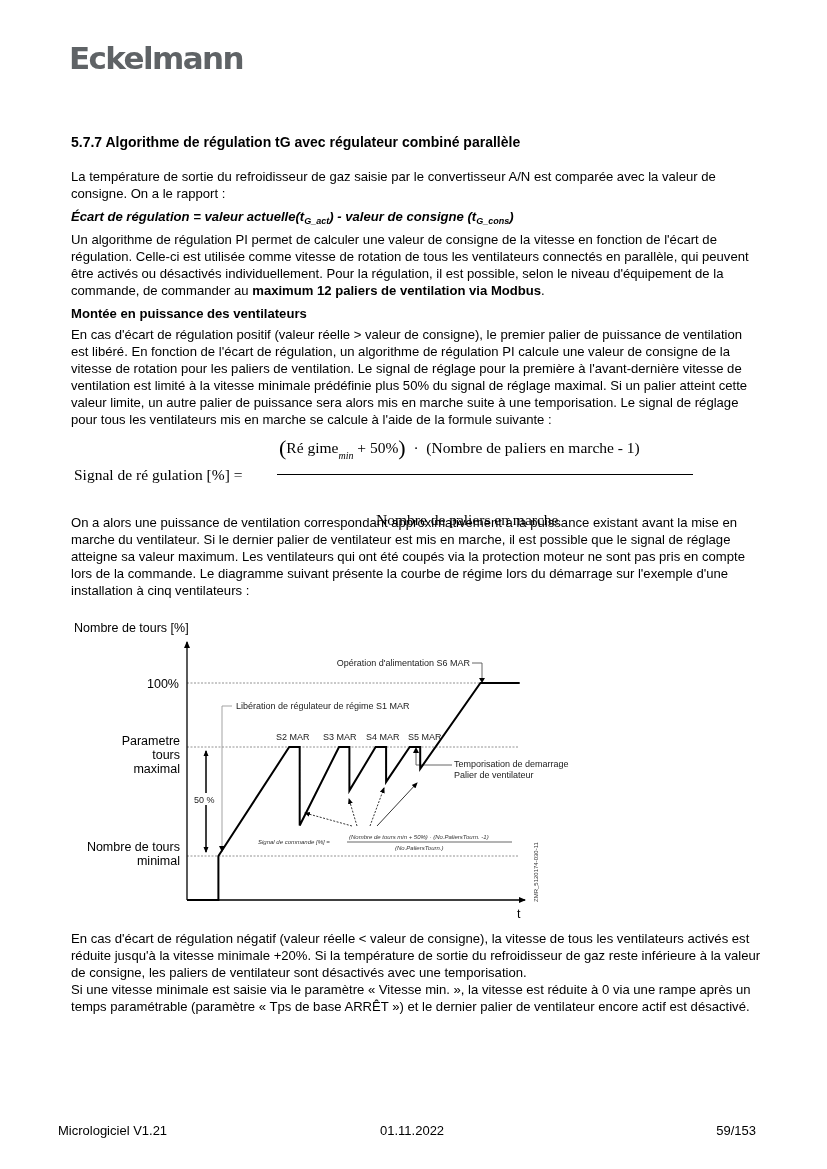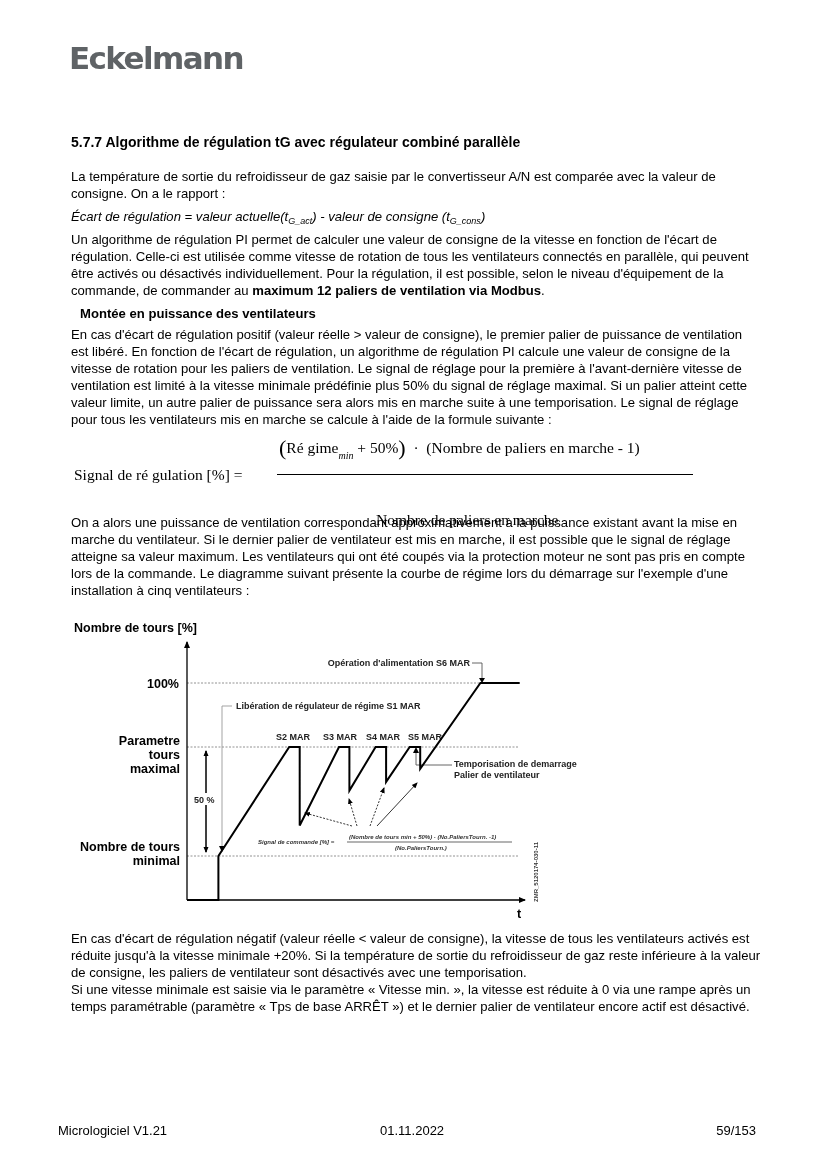--- a/index.html
+++ b/index.html
@@ -3,31 +3,31 @@
 <meta charset="utf-8">
 <style>
   html, body { margin: 0; padding: 0; background: #ffffff; }
   body { width: 827px; height: 1169px; position: relative; overflow: hidden;
          font-family: "Liberation Sans", sans-serif; color: #000; }
   .logo { position: absolute; left: 69px; top: 40px; font-family: "DejaVu Sans", sans-serif;
           font-weight: bold; font-size: 31px; letter-spacing: -1.6px; color: #5f6366; text-align: right; }
   .content { position: absolute; left: 71px; top: 133px; width: 690px; font-size: 13.1px; line-height: 17px; }
   h2 { font-size: 14px; font-weight: bold; margin: 0 0 17px 0; line-height: 18px; }
   p { margin: 0 0 6px 0; }
-  .subhead { font-weight: bold; margin: 0 0 4px 9px; }
-  .italic { font-style: italic; }
+  .subhead { font-weight: bold; margin: 0 0 4px 0; }
+  .italic { font-style: italic; font-weight: bold; }
   sub { font-size: 9px; vertical-align: -3px; line-height: 0; }
   .formula { position: relative; height: 72px; margin: 9px 0 5px 0; font-family: "Liberation Serif", serif; font-size: 15.5px; }
   .formula .lhs { position: absolute; left: 3px; top: 29px; }
   .formula .num { position: absolute; left: 208px; top: 2px; white-space: nowrap; }
   .formula .bar { position: absolute; left: 206px; top: 37px; width: 416px; height: 1px; background: #000; }
   .formula .den { position: absolute; left: 305px; top: 42px; margin-top: 32px; }
   .formula .paren { font-size: 22px; vertical-align: -2px; }
   .formula sub { font-style: italic; font-size: 10px; vertical-align: -6px; }
-  .figure { position: absolute; left: 0; top: 0; width: 789px; height: 1169px; pointer-events: none; font-weight: bold; }
+  .figure { position: absolute; left: 0; top: 0; width: 789px; height: 1169px; pointer-events: none; }
   .figure svg { position: absolute; left: 0; top: 0; }
   .footer { position: absolute; top: 1123px; font-size: 13px; }
   .tick-label { font-family: "Liberation Sans", sans-serif; font-size: 12.5px; fill: #000; }
   .small-label { font-family: "Liberation Sans", sans-serif; font-size: 9px; fill: #222; }
   .tiny-label { font-family: "Liberation Sans", sans-serif; font-size: 6px; fill: #333; font-style: italic; }
 </style>
 </head>
 <body>
 
 <div class="logo">Eckelmann</div>

